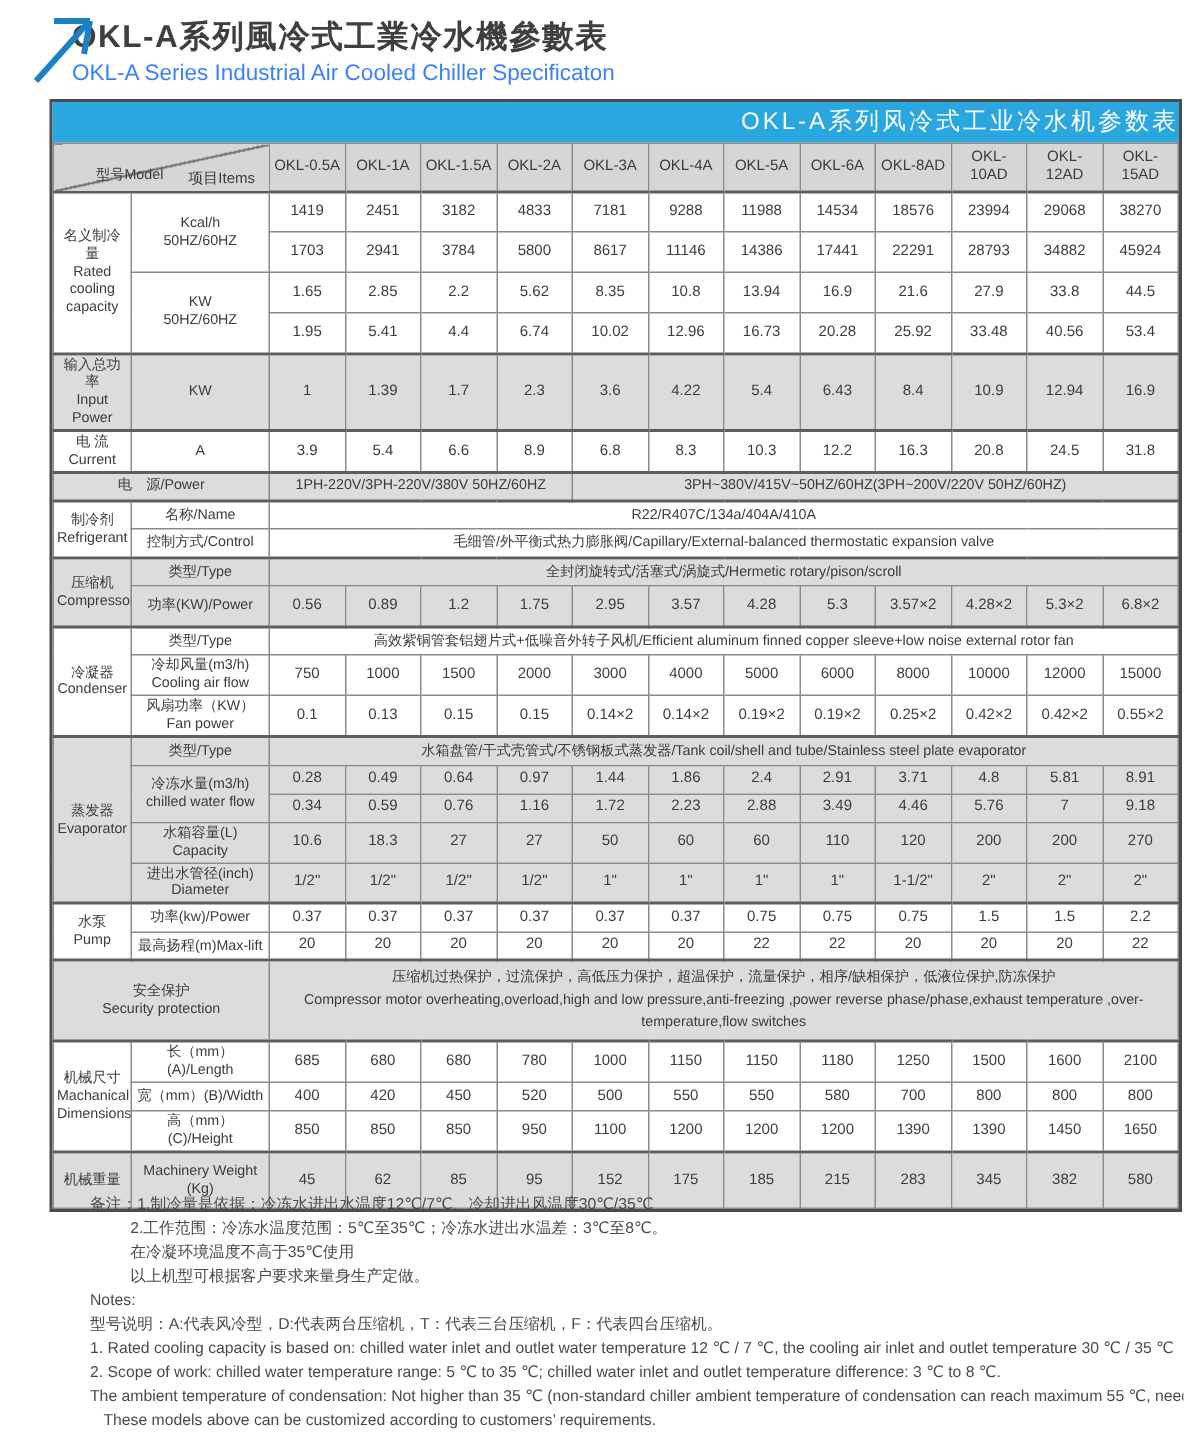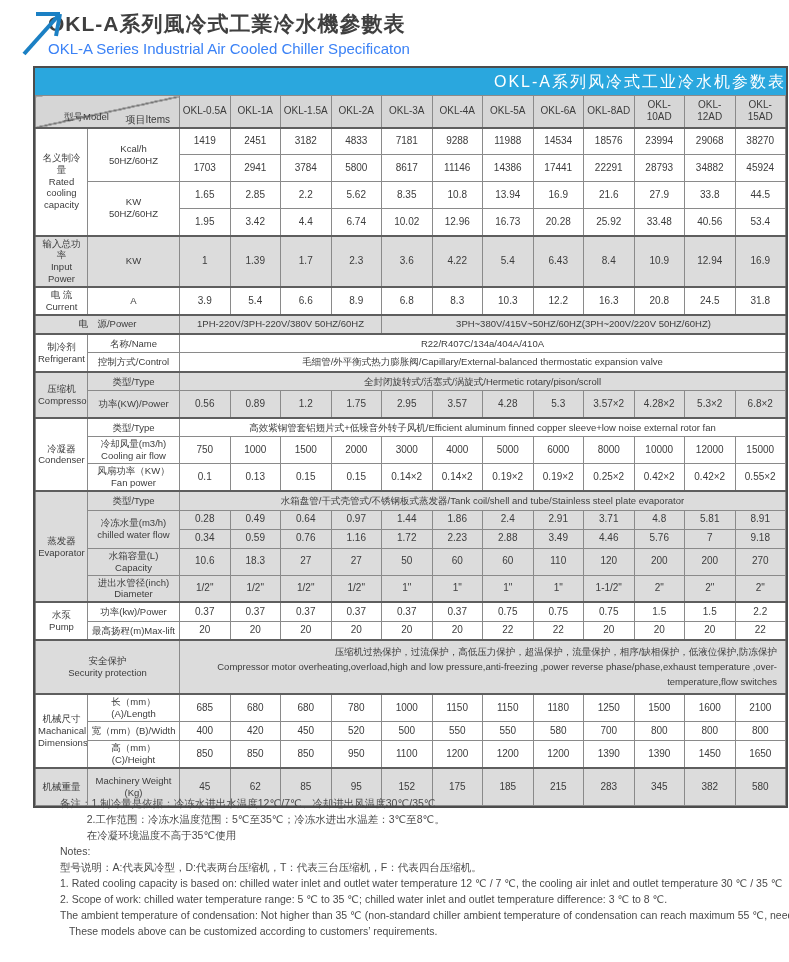--- a/index.html
+++ b/index.html
@@ -53,21 +53,21 @@
   tbody tr { height:27px; }
   tbody tr.compact { height:19px; }
   tbody tr.tall { height:38px;margin-left:20px; }
   tbody tr.shade td { background:#dcdcdc; }
   tbody tr.sec td { border-top:2px solid #5e5e5e; }
   td.val  { font-size:10px; }
   td.item { font-size:9.5px; }
   td.lbl  { font-size:9.5px; }
   td.wide { font-size:9.5px; }
   td.longtext {
-    text-align:right; font-size:9.5px; line-height:1.55; padding:4px 8px;margin-top:26px;
+    text-align:center; font-size:9.5px; line-height:1.55; padding:4px 8px;margin-top:26px;
   }
   .notes {
     position:absolute; left:60px; top:796px; width:720px;
     font-size:10.5px; color:#4a4a4a; line-height:1.52;
   }
   .notes p { white-space:nowrap; }
   .notes p.ind1 { margin-left:2.55em; }
   .notes p.ind2 { margin-left:0.85em; }
 </style>
 </head>
@@ -165,21 +165,21 @@
           <td class="val">10.8</td>
           <td class="val">13.94</td>
           <td class="val">16.9</td>
           <td class="val">21.6</td>
           <td class="val">27.9</td>
           <td class="val">33.8</td>
           <td class="val">44.5</td>
         </tr>
         <tr class="">
           <td class="val">1.95</td>
-          <td class="val">3.42</td>
+          <td class="val">5.41</td>
           <td class="val">4.4</td>
           <td class="val">6.74</td>
           <td class="val">10.02</td>
           <td class="val">12.96</td>
           <td class="val">16.73</td>
           <td class="val">20.28</td>
           <td class="val">25.92</td>
           <td class="val">33.48</td>
           <td class="val">40.56</td>
           <td class="val">53.4</td>
@@ -447,19 +447,20 @@
           <td class="val">580</td>
         </tr>
       </tbody>
   </table>
 </div>
 
 <div class="notes">
     <p>备注：1.制冷量是依据：冷冻水进出水温度12℃/7℃、冷却进出风温度30℃/35℃</p>
     <p class="ind1">2.工作范围：冷冻水温度范围：5℃至35℃；冷冻水进出水温差：3℃至8℃。</p>
     <p class="ind1">在冷凝环境温度不高于35℃使用</p>
+    <p class="ind1">以上机型可根据客户要求来量身生产定做。</p>
     <p>Notes:</p>
     <p>型号说明：A:代表风冷型，D:代表两台压缩机，T：代表三台压缩机，F：代表四台压缩机。</p>
     <p>1. Rated cooling capacity is based on: chilled water inlet and outlet water temperature 12 ℃ / 7 ℃, the cooling air inlet and outlet temperature 30 ℃ / 35 ℃</p>
     <p>2. Scope of work: chilled water temperature range: 5 ℃ to 35 ℃; chilled water inlet and outlet temperature difference: 3 ℃ to 8 ℃.</p>
     <p>The ambient temperature of condensation: Not higher than 35 ℃ (non-standard chiller ambient temperature of condensation can reach maximum 55 ℃, need to order production).</p>
     <p class="ind2">These models above can be customized according to customers’  requirements.</p>
   </div>
 
 </body></html>

